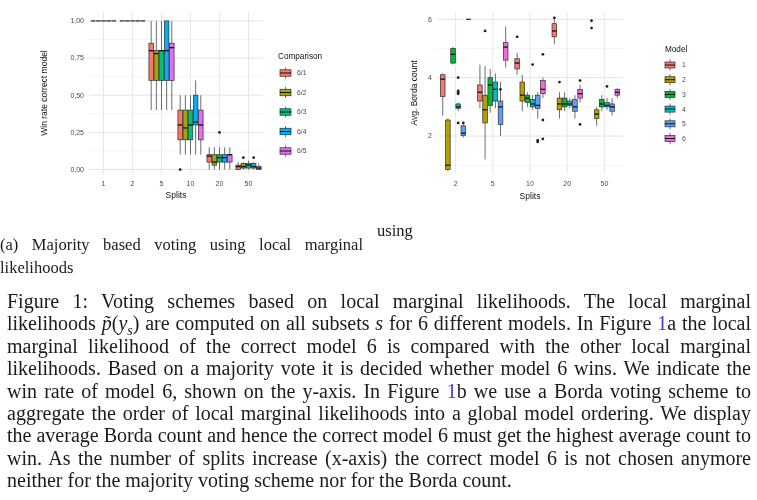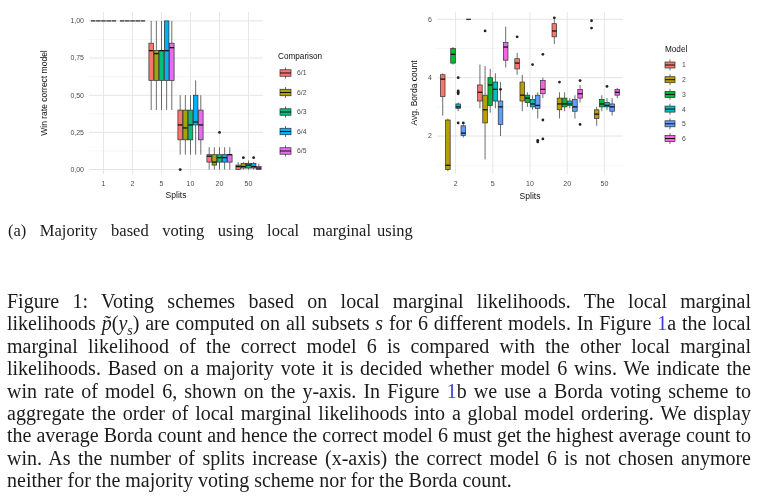--- a/index.html
+++ b/index.html
@@ -2,21 +2,21 @@
 <html><head>
 <meta charset="utf-8">
 <style>
   html,body{margin:0;padding:0;background:#ffffff;}
   body{width:757px;height:500px;position:relative;overflow:hidden;
        font-family:"Liberation Serif","DejaVu Serif",serif;color:#1b1b1b;}
   .page{position:absolute;inset:0;width:757px;height:500px;background:#fff;}
   #chartA{position:absolute;left:33px;top:2px;}
   #chartB{position:absolute;left:395px;top:2px;}
   .subcap{position:absolute;top:219px;font-size:16.5px;line-height:23px;}
-  #subcapA{left:8px;width:363px;}
+  #subcapA{left:0;width:363px;margin-top:14px;}
   #subcapB{left:377px;width:374px;}
   .jline{text-align:justify;text-align-last:justify;}
   .figcaption{position:absolute;top:290px;left:7px;width:744px;
               font-size:20px;line-height:22.4px;text-align:justify;}
   .seg-math{font-style:italic;}
   sub.seg-msub{font-style:italic;font-size:70%;line-height:0;}
   svg text{font-family:"Liberation Sans","DejaVu Sans",sans-serif;}
 </style>
 </head>
 <body>
@@ -383,20 +383,21 @@
           <line x1="275" x2="275" y1="131" y2="142" stroke="#2e2e2e" stroke-width="0.7"></line>
           <rect x="270" y="133.5" width="10" height="6" fill="#F564E3" stroke="#2e2e2e" stroke-width="0.7"></rect>
           <line x1="270" x2="280" y1="136.5" y2="136.5" stroke="#111" stroke-width="1"></line>
           <text x="287" y="138.9" font-size="6.8" fill="#4a4a4a">6</text>
         </g>
       </g>
     </svg>
 
   <div class="subcap" id="subcapA">
     <div class="jline">(a)  Majority based voting using local marginal</div>
+    <div>likelihoods</div>
   </div>
 
   <div class="subcap" id="subcapB">
     <div>using</div>
   </div>
 
   <div class="figcaption" id="figcaption"><span class="seg-text">Figure 1: Voting schemes based on local marginal likelihoods. The local marginal likelihoods </span><span class="seg-math">p̃</span><span class="seg-text">(</span><span class="seg-math">y</span><sub class="seg-msub">s</sub><span class="seg-text">) are computed on all subsets </span><span class="seg-math">s</span><span class="seg-text"> for 6 different models. In Figure </span><span class="seg-link" style="color: rgb(58, 58, 224);">1</span><span class="seg-text">a the local marginal likelihood of the correct model 6 is compared with the other local marginal likelihoods. Based on a majority vote it is decided whether model 6 wins. We indicate the win rate of model 6, shown on the y-axis. In Figure </span><span class="seg-link" style="color: rgb(58, 58, 224);">1</span><span class="seg-text">b we use a Borda voting scheme to aggregate the order of local marginal likelihoods into a global model ordering. We display the average Borda count and hence the correct model 6 must get the highest average count to win. As the number of splits increase (x-axis) the correct model 6 is not chosen anymore neither for the majority voting scheme nor for the Borda count.</span></div>
 </div>
 
 </body></html>

